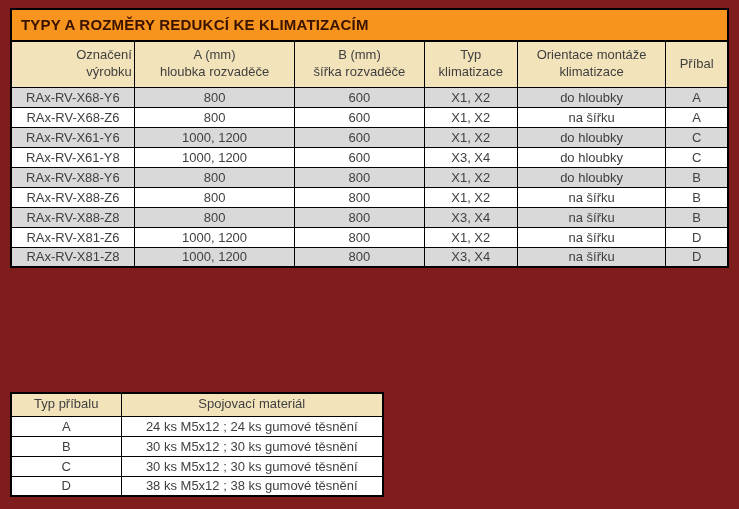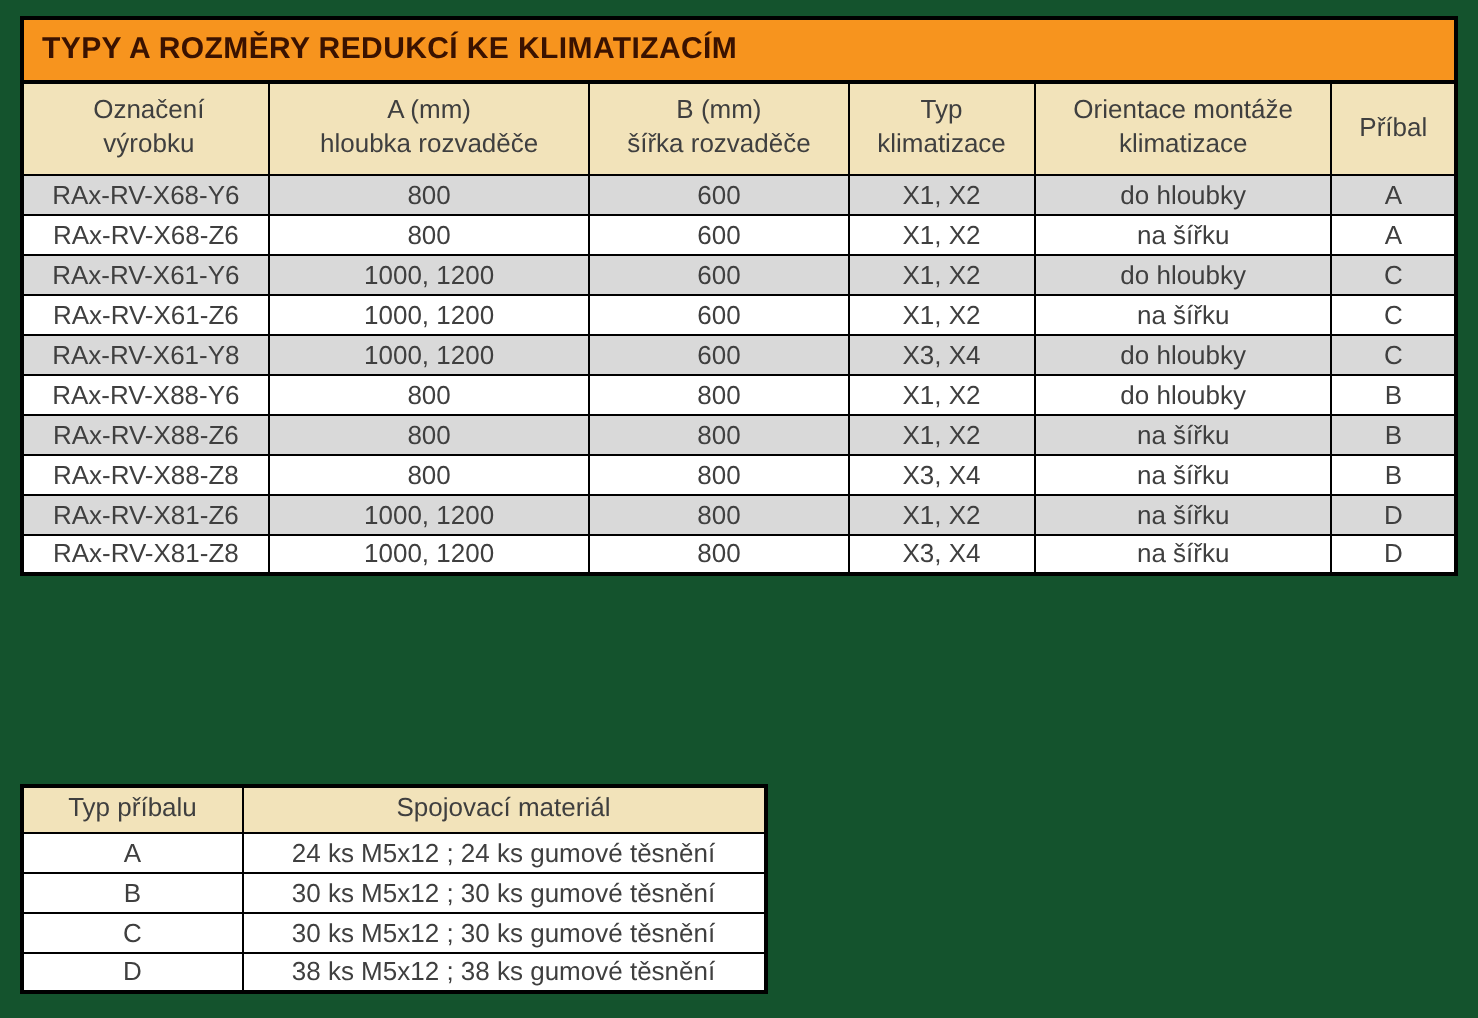--- a/index.html
+++ b/index.html
@@ -14,21 +14,21 @@
   * { box-sizing: border-box; }
   html, body {
     margin: 0; padding: 0;
     background: #FFFFFF;
     font-family: "Liberation Sans", "DejaVu Sans", sans-serif;
   }
   .page {
     position: relative;
     width: 739px;
     height: 509px;
-    background: #14532d;
+    background: #7f1d1d;
     overflow: hidden;
   }
   .block {
     position: absolute;
     left: 10px;
   }
   .title-bar {
     width: 719px;
     height: 32px;
     background: var(--title-bg);
@@ -58,21 +58,21 @@
     padding: 0 2px;
   }
   thead th {
     background: var(--header-bg);
     font-weight: normal;
     white-space: pre-line;
     line-height: 1.3;
     height: 46px;
   }
   table.main thead th.first {
-    text-align: center;
+    text-align: right;
     padding-left: 5px;
   }
   table.main tbody td { height: 20px; }
   table.main tbody tr:nth-child(odd) td { background: var(--row-alt-bg); }
   table.main tbody tr:nth-child(even) td { background: var(--row-bg); }
   table.packing thead th {
     font-weight: normal;
     height: 23px;
     white-space: nowrap;
   }
@@ -129,28 +129,20 @@
           </tr>
           <tr>
             <td>RAx-RV-X61-Y6</td>
             <td>1000, 1200</td>
             <td>600</td>
             <td>X1, X2</td>
             <td>do hloubky</td>
             <td>C</td>
           </tr>
           <tr>
-            <td>RAx-RV-X61-Z6</td>
-            <td>1000, 1200</td>
-            <td>600</td>
-            <td>X1, X2</td>
-            <td>na šířku</td>
-            <td>C</td>
-          </tr>
-          <tr>
             <td>RAx-RV-X61-Y8</td>
             <td>1000, 1200</td>
             <td>600</td>
             <td>X3, X4</td>
             <td>do hloubky</td>
             <td>C</td>
           </tr>
           <tr>
             <td>RAx-RV-X88-Y6</td>
             <td>800</td>

